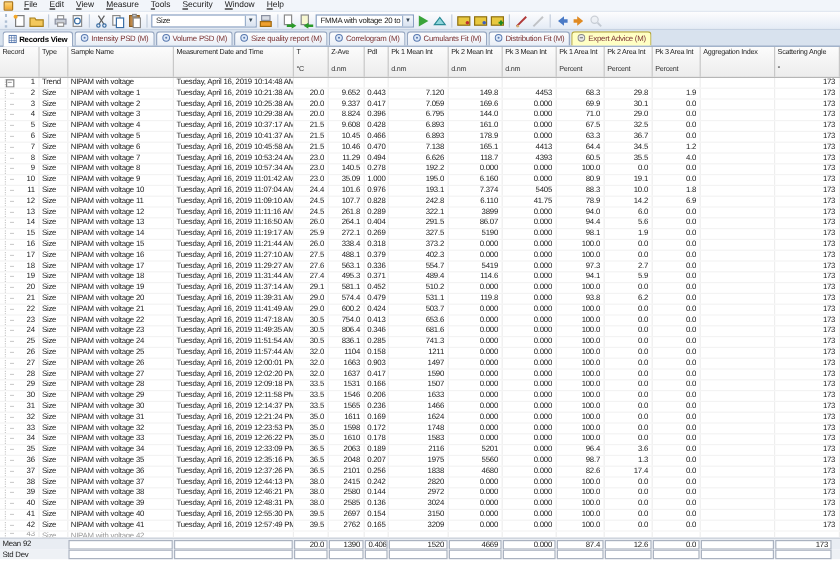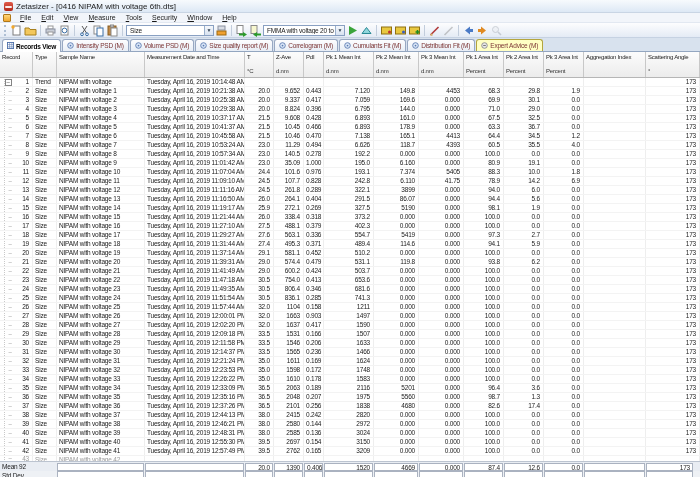--- a/index.html
+++ b/index.html
@@ -73,24 +73,20 @@
   .sumrow.sd{height:8px;background:#eef1f5;}
   .sumlabel{width:57px;padding-left:2px;flex:0 0 auto;}
   .sumcell{height:8px;border:1px solid #aab2c0;background:#fff;text-align:right;
     padding:0 2px;overflow:hidden;line-height:7px;flex:0 0 auto;}
 </style>
 </head>
 <body>
 
 <div class="window">
 
-  <div class="titlebar">
-    <span class="appicon"></span>
-    <span>Zetasizer - [0416 NIPAM with voltage 6th.dts]</span>
-  </div>
 
   <div class="menubar">
     <span class="mdoc"></span>
     <span id="menu-items"><span class="menu-item"><u>F</u>ile</span><span class="menu-item"><u>E</u>dit</span><span class="menu-item"><u>V</u>iew</span><span class="menu-item"><u>M</u>easure</span><span class="menu-item"><u>T</u>ools</span><span class="menu-item"><u>S</u>ecurity</span><span class="menu-item"><u>W</u>indow</span><span class="menu-item"><u>H</u>elp</span></span>
   </div>
 
   <div class="toolbar">
     <span class="grip"></span>
     <span class="ticon">
         <svg width="13" height="13">

